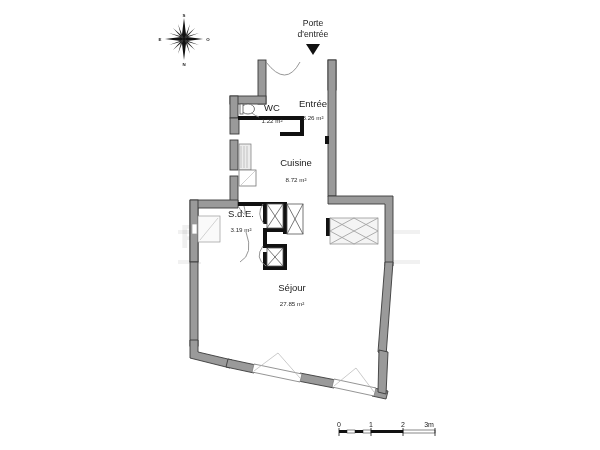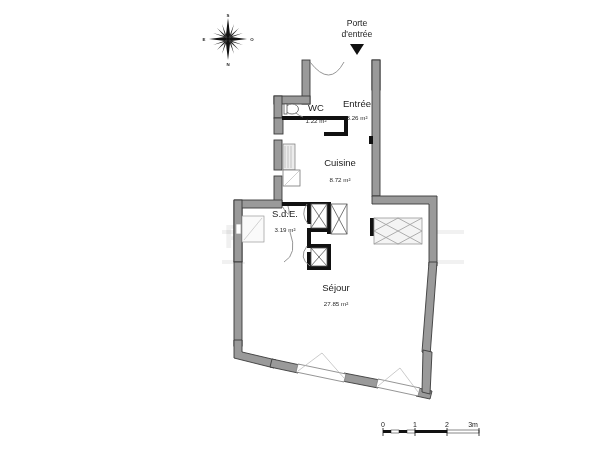--- a/index.html
+++ b/index.html
@@ -12,21 +12,20 @@
     height: 450px;
     position: relative;
     overflow: hidden;
     font-family: "Liberation Sans", sans-serif;
   }
   #plan-root {
     position: absolute;
     inset: 0;
     width: 552px;
     height: 450px;
-    margin-left: 44px;
   }
   svg.plan {
     display: block;
     width: 600px;
     height: 450px;
   }
   .room-name {
     font-family: "Liberation Sans", sans-serif;
     font-size: 9.5px;
     fill: #1a1a1a;

